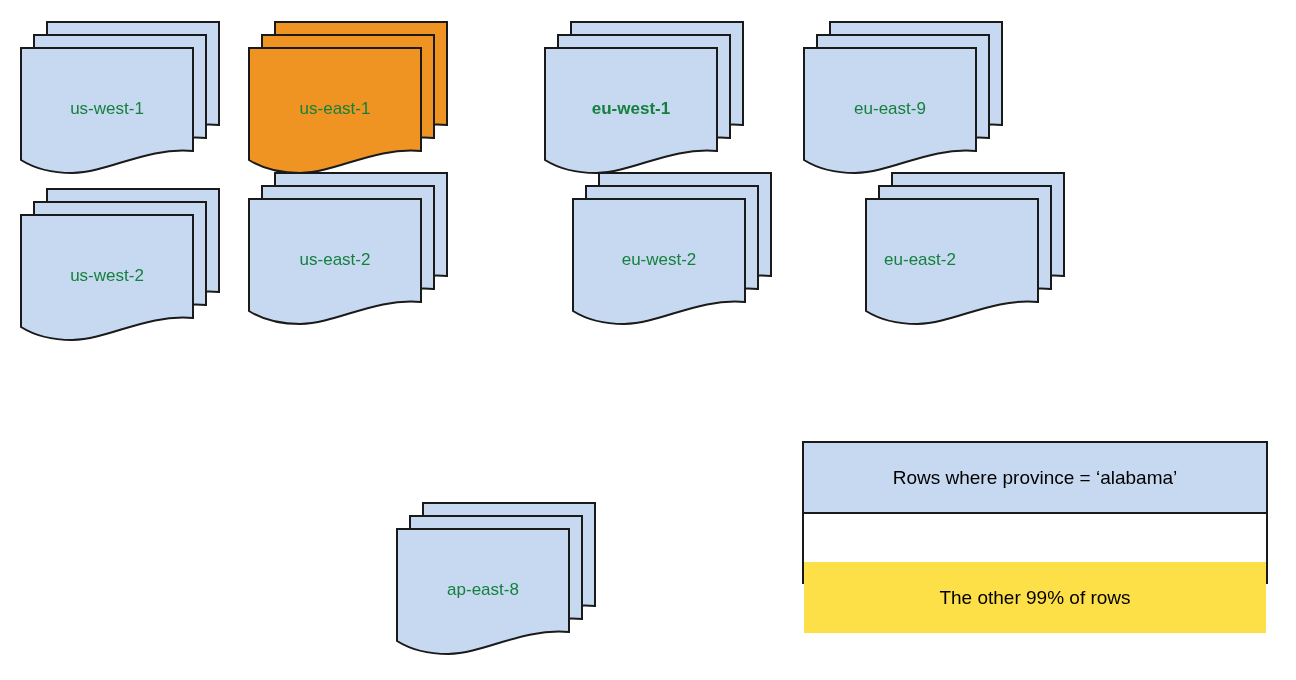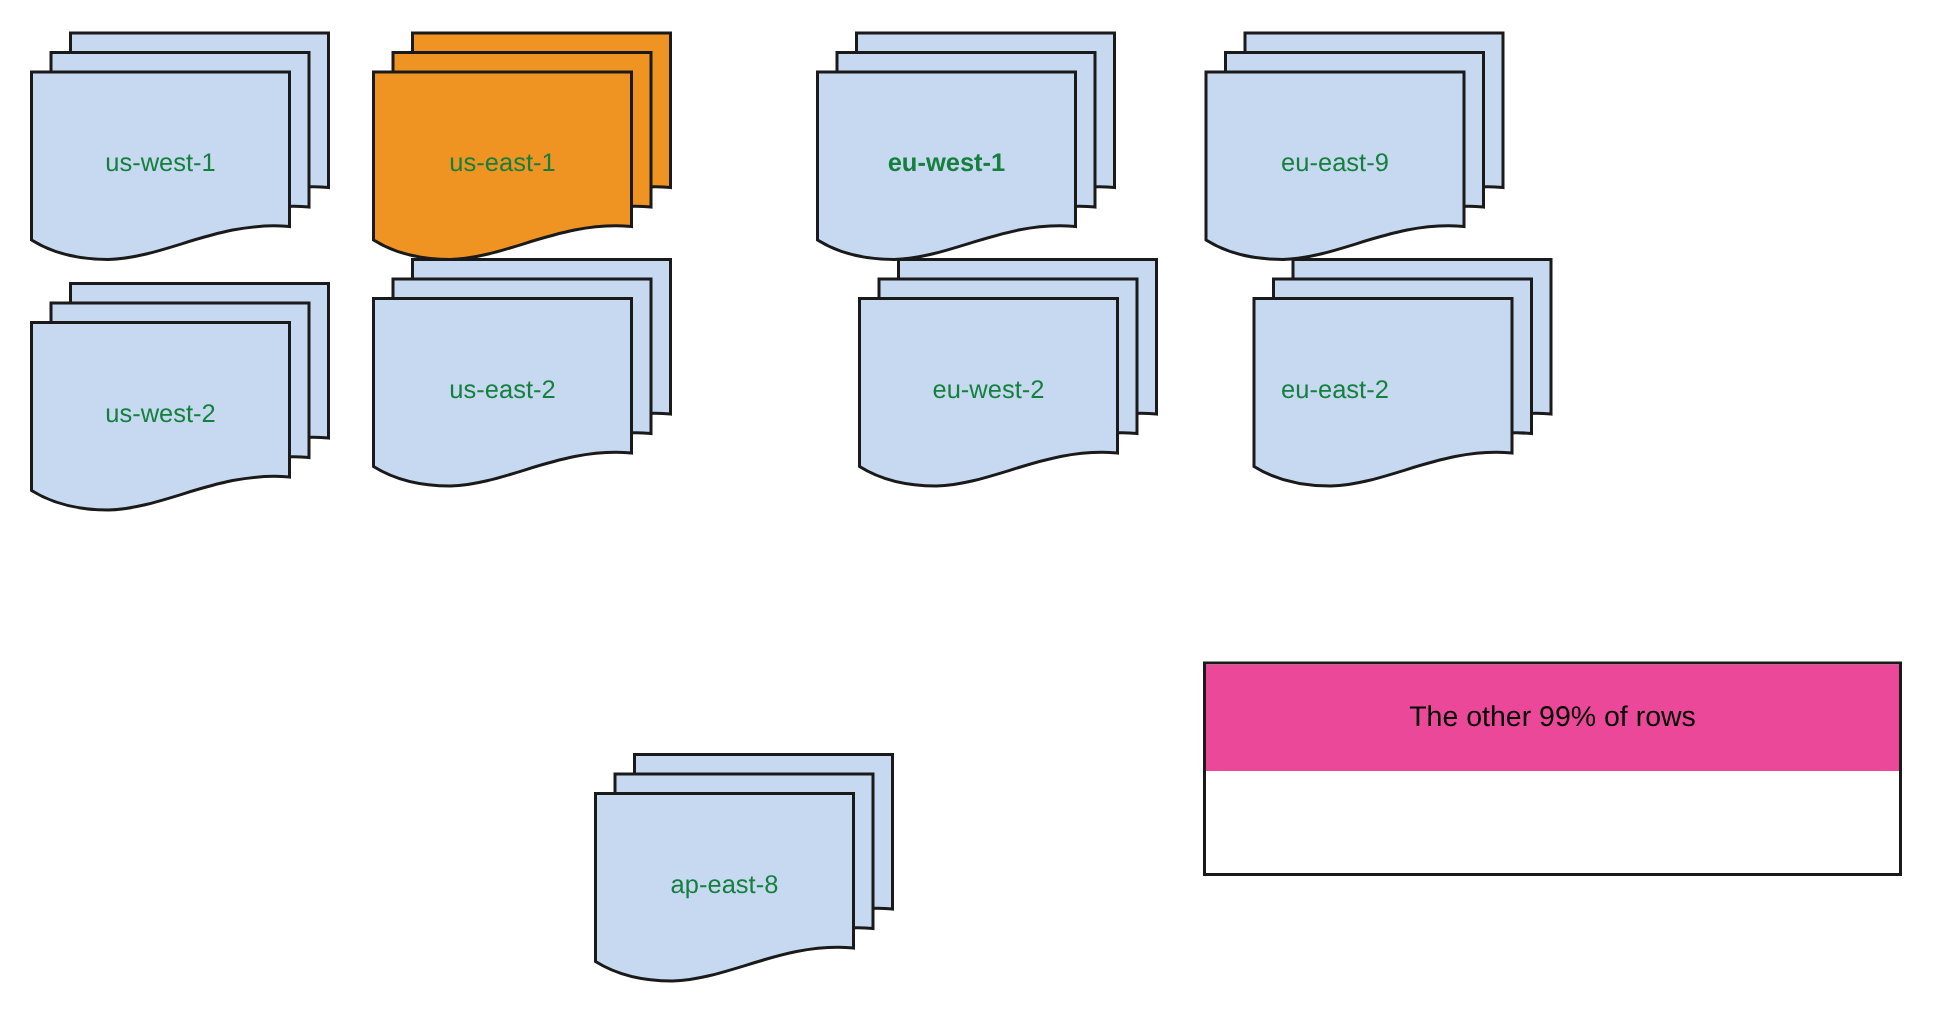--- a/index.html
+++ b/index.html
@@ -152,21 +152,21 @@
         </g>
         <g transform="translate(13,13)">
           <path d="M 1 1 L 173 1 L 173 104 C 125.28 100, 90.48 125, 52.199999999999996 126 C 27.84 126, 12.180000000000001 120, 1 113 Z" fill="#c6d9f1" stroke="#1a1a1a" stroke-width="2" stroke-linejoin="miter"></path>
         </g>
         <g transform="translate(0,26)">
           <path d="M 1 1 L 173 1 L 173 104 C 125.28 100, 90.48 125, 52.199999999999996 126 C 27.84 126, 12.180000000000001 120, 1 113 Z" fill="#c6d9f1" stroke="#1a1a1a" stroke-width="2" stroke-linejoin="miter"></path>
         </g>
       </svg>
       <div class="stack-label" style="top: 78px;">eu-west-2</div>
     </div>
-    <div class="doc-stack" style="left: 803px; top: 172px; width: 200px; height: 152px; padding-left: 32px;">
+    <div class="doc-stack" style="left: 833px; top: 172px; width: 200px; height: 152px; padding-left: 32px;">
       <svg width="200" height="152" viewBox="0 0 200 152">
         <g transform="translate(26,0)">
           <path d="M 1 1 L 173 1 L 173 104 C 125.28 100, 90.48 125, 52.199999999999996 126 C 27.84 126, 12.180000000000001 120, 1 113 Z" fill="#c6d9f1" stroke="#1a1a1a" stroke-width="2" stroke-linejoin="miter"></path>
         </g>
         <g transform="translate(13,13)">
           <path d="M 1 1 L 173 1 L 173 104 C 125.28 100, 90.48 125, 52.199999999999996 126 C 27.84 126, 12.180000000000001 120, 1 113 Z" fill="#c6d9f1" stroke="#1a1a1a" stroke-width="2" stroke-linejoin="miter"></path>
         </g>
         <g transform="translate(0,26)">
           <path d="M 1 1 L 173 1 L 173 104 C 125.28 100, 90.48 125, 52.199999999999996 126 C 27.84 126, 12.180000000000001 120, 1 113 Z" fill="#c6d9f1" stroke="#1a1a1a" stroke-width="2" stroke-linejoin="miter"></path>
         </g>
@@ -181,17 +181,20 @@
         <g transform="translate(13,13)">
           <path d="M 1 1 L 173 1 L 173 104 C 125.28 100, 90.48 125, 52.199999999999996 126 C 27.84 126, 12.180000000000001 120, 1 113 Z" fill="#c6d9f1" stroke="#1a1a1a" stroke-width="2" stroke-linejoin="miter"></path>
         </g>
         <g transform="translate(0,26)">
           <path d="M 1 1 L 173 1 L 173 104 C 125.28 100, 90.48 125, 52.199999999999996 126 C 27.84 126, 12.180000000000001 120, 1 113 Z" fill="#c6d9f1" stroke="#1a1a1a" stroke-width="2" stroke-linejoin="miter"></path>
         </g>
       </svg>
       <div class="stack-label" style="top: 78px;">ap-east-8</div>
     </div>
     <div class="legend" style="left: 802px; top: 441px; width: 466px; height: 143px;">
-      <div class="legend-row" style="background: #ec4899;">
+      <div class="legend-row top" style="background: rgb(198, 217, 241);">
+        <span>Rows where province = ‘alabama’</span>
+      </div>
+      <div class="legend-row" style="background: #fde047; margin-top: 48px;">
         <span>The other 99% of rows</span>
       </div>
     </div>
   </div>
 
 </body></html>

